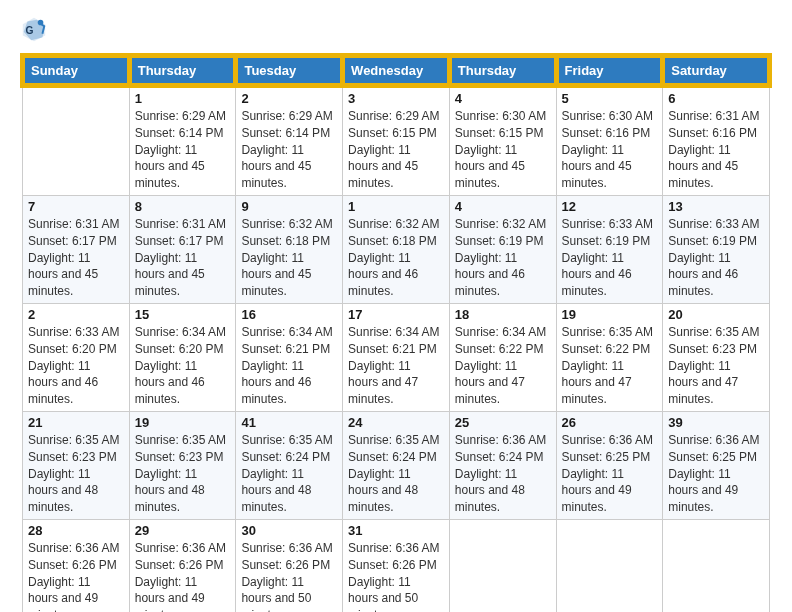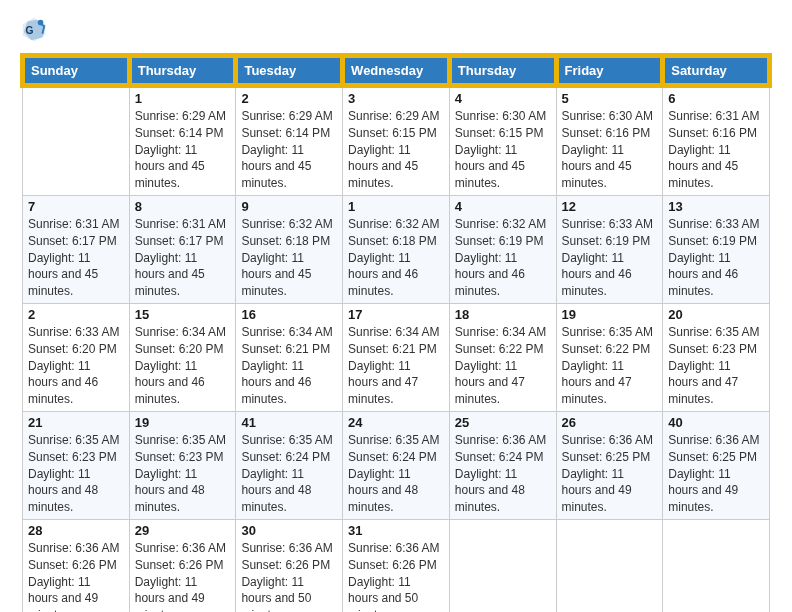--- a/index.html
+++ b/index.html
@@ -231,21 +231,21 @@
           </td>
           <td>
             <span class="day-number">25</span>
             <div class="cell-text">Sunrise: 6:36 AM<br>Sunset: 6:24 PM<br>Daylight: 11 hours and 48 minutes.</div>
           </td>
           <td>
             <span class="day-number">26</span>
             <div class="cell-text">Sunrise: 6:36 AM<br>Sunset: 6:25 PM<br>Daylight: 11 hours and 49 minutes.</div>
           </td>
           <td>
-            <span class="day-number">40</span>
+            <span class="day-number">39</span>
             <div class="cell-text">Sunrise: 6:36 AM<br>Sunset: 6:25 PM<br>Daylight: 11 hours and 49 minutes.</div>
           </td>
         </tr>
         <tr>
           <td>
             <span class="day-number">28</span>
             <div class="cell-text">Sunrise: 6:36 AM<br>Sunset: 6:26 PM<br>Daylight: 11 hours and 49 minutes.</div>
           </td>
           <td>
             <span class="day-number">29</span>

